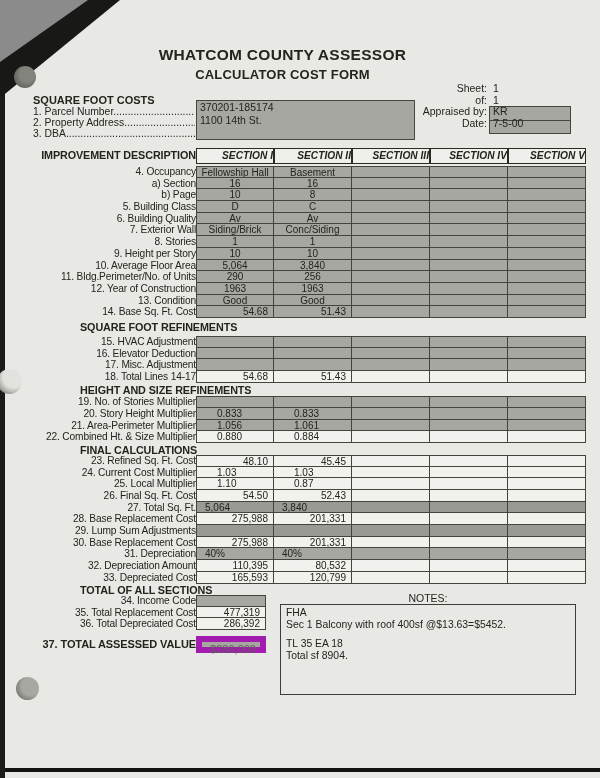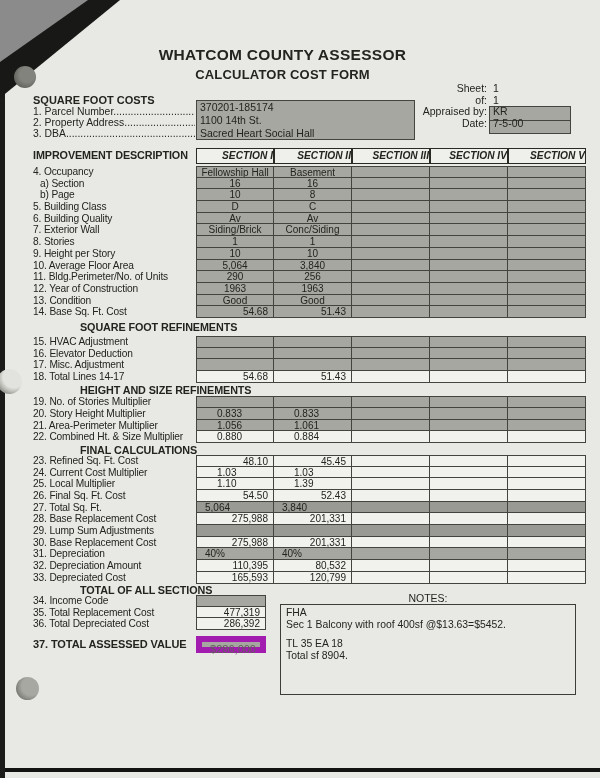--- a/index.html
+++ b/index.html
@@ -36,21 +36,21 @@
   .sqft-heading{font-size:11px;font-weight:bold;height:11px;line-height:11px;margin-bottom:1px;}
   .fl{font-size:10.4px;height:10.8px;line-height:10.8px;white-space:nowrap;overflow:hidden;}
   .parcel-box{position:absolute;left:196px;top:100px;width:219px;height:40px;background:#a7a7a1;
         border:1px solid #45453f;box-sizing:border-box;}
   .pline{font-size:10.5px;line-height:12.8px;padding-left:3px;white-space:nowrap;overflow:hidden;}
   
   .grid{position:absolute;left:33px;top:148px;width:553px;}
   .trow{display:flex;height:11.7px;}
   .trow.head{height:16px;margin-bottom:2px;}
   .tlabel{width:163px;font-size:10.2px;line-height:11.7px;letter-spacing:-.15px;
-        white-space:nowrap;overflow:hidden;box-sizing:border-box;}
+        white-space:nowrap;overflow:hidden;box-sizing:border-box;text-align:right;}
   .tlabel.ind{padding-left:7px;}
   .tlabel.bold{font-weight:bold;font-size:10.8px;letter-spacing:-.1px;}
   .trow.head .tlabel{line-height:15px;}
   .cell{width:78px;box-sizing:border-box;font-size:10px;line-height:11px;
         border-right:1px solid #44443e;border-bottom:1px solid #44443e;overflow:hidden;white-space:nowrap;}
   .cell.c0{border-left:1px solid #44443e;}
   .cell.r0{border-top:1px solid #44443e;}
   .cell.hd{border:1.5px solid #2a2a25;border-right-width:1px;background:#efefec;
         font-style:italic;font-weight:bold;text-align:right;font-size:10.2px;line-height:13px;}
   .cell.hd.c0{border-left:1.5px solid #2a2a25;}
@@ -121,21 +121,20 @@
   <div class="sqft-labels">
     <div class="sqft-heading">SQUARE FOOT COSTS</div>
     <div class="fl">1. Parcel Number..............................</div>
     <div class="fl">2. Property Address..........................</div>
     <div class="fl">3. DBA...............................................</div>
   </div>
 
   <div class="parcel-box">
     <div class="pline">370201-185174</div>
     <div class="pline">1100 14th St.</div>
-    <div class="pline">Sacred Heart Social Hall</div>
   </div>
 
   <div class="grid" id="grid">
       <div class="trow head">
         <div class="tlabel bold">IMPROVEMENT DESCRIPTION</div>
         <div class="cell hd c0">SECTION I</div>
         <div class="cell hd">SECTION II</div>
         <div class="cell hd">SECTION III</div>
         <div class="cell hd">SECTION IV</div>
         <div class="cell hd">SECTION V</div>
@@ -323,21 +322,21 @@
         <div class="tlabel">24. Current Cost Multiplier</div>
         <div class="cell bg-white al-left c0">1.03</div>
         <div class="cell bg-white al-left">1.03</div>
         <div class="cell bg-white al-left"></div>
         <div class="cell bg-white al-left"></div>
         <div class="cell bg-white al-left"></div>
       </div>
       <div class="trow">
         <div class="tlabel">25. Local Multiplier</div>
         <div class="cell bg-white al-left c0">1.10</div>
-        <div class="cell bg-white al-left">1.39</div>
+        <div class="cell bg-white al-left">0.87</div>
         <div class="cell bg-white al-left"></div>
         <div class="cell bg-white al-left"></div>
         <div class="cell bg-white al-left"></div>
       </div>
       <div class="trow">
         <div class="tlabel">26. Final Sq. Ft. Cost</div>
         <div class="cell bg-white al-right c0">54.50</div>
         <div class="cell bg-white al-right">52.43</div>
         <div class="cell bg-white al-right"></div>
         <div class="cell bg-white al-right"></div>

